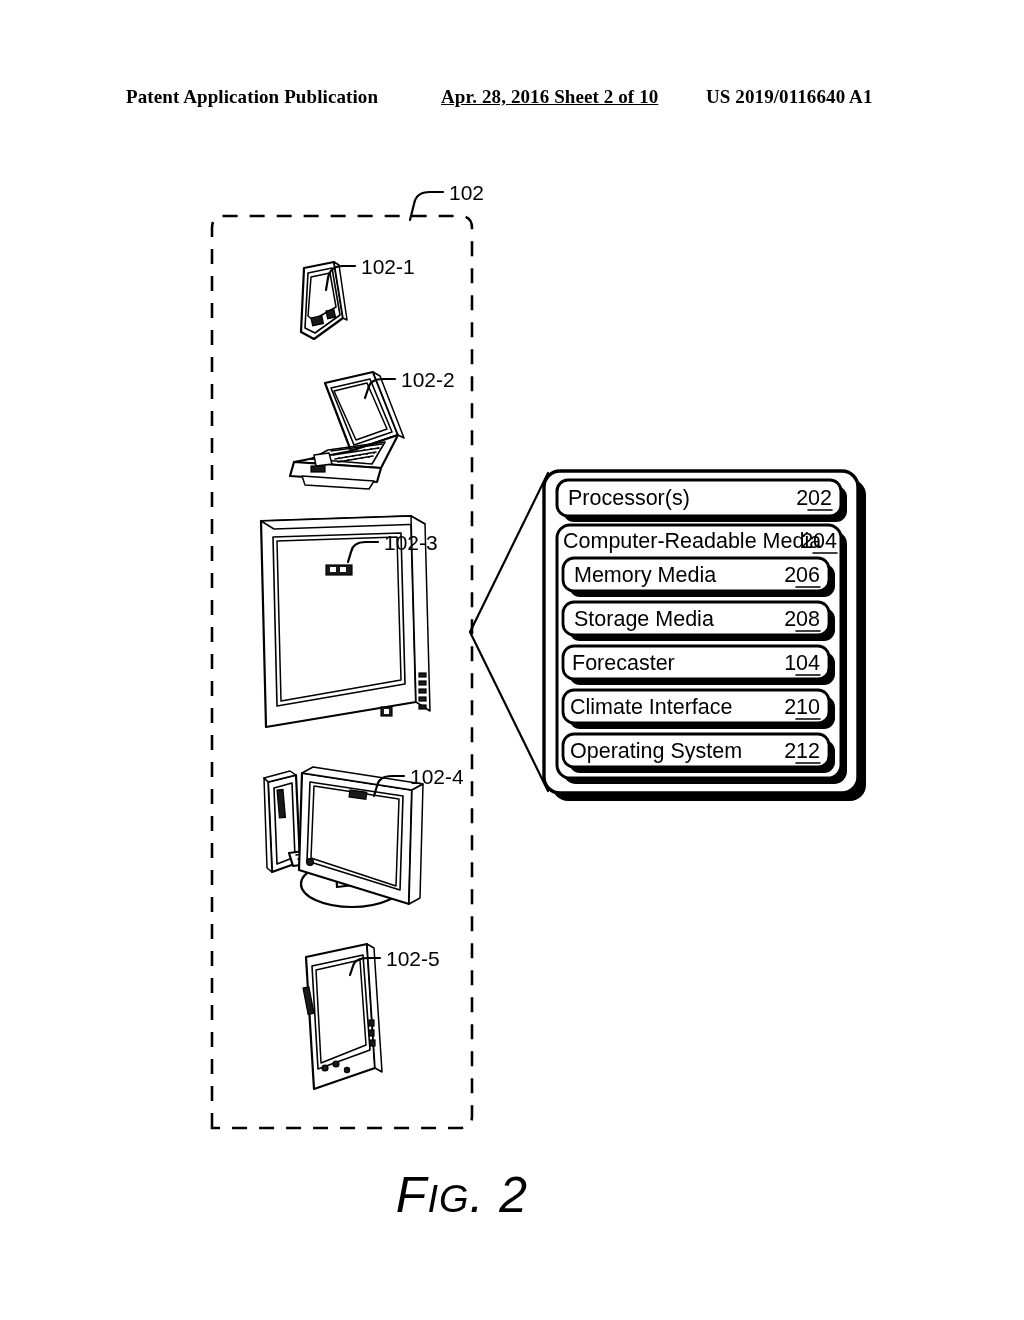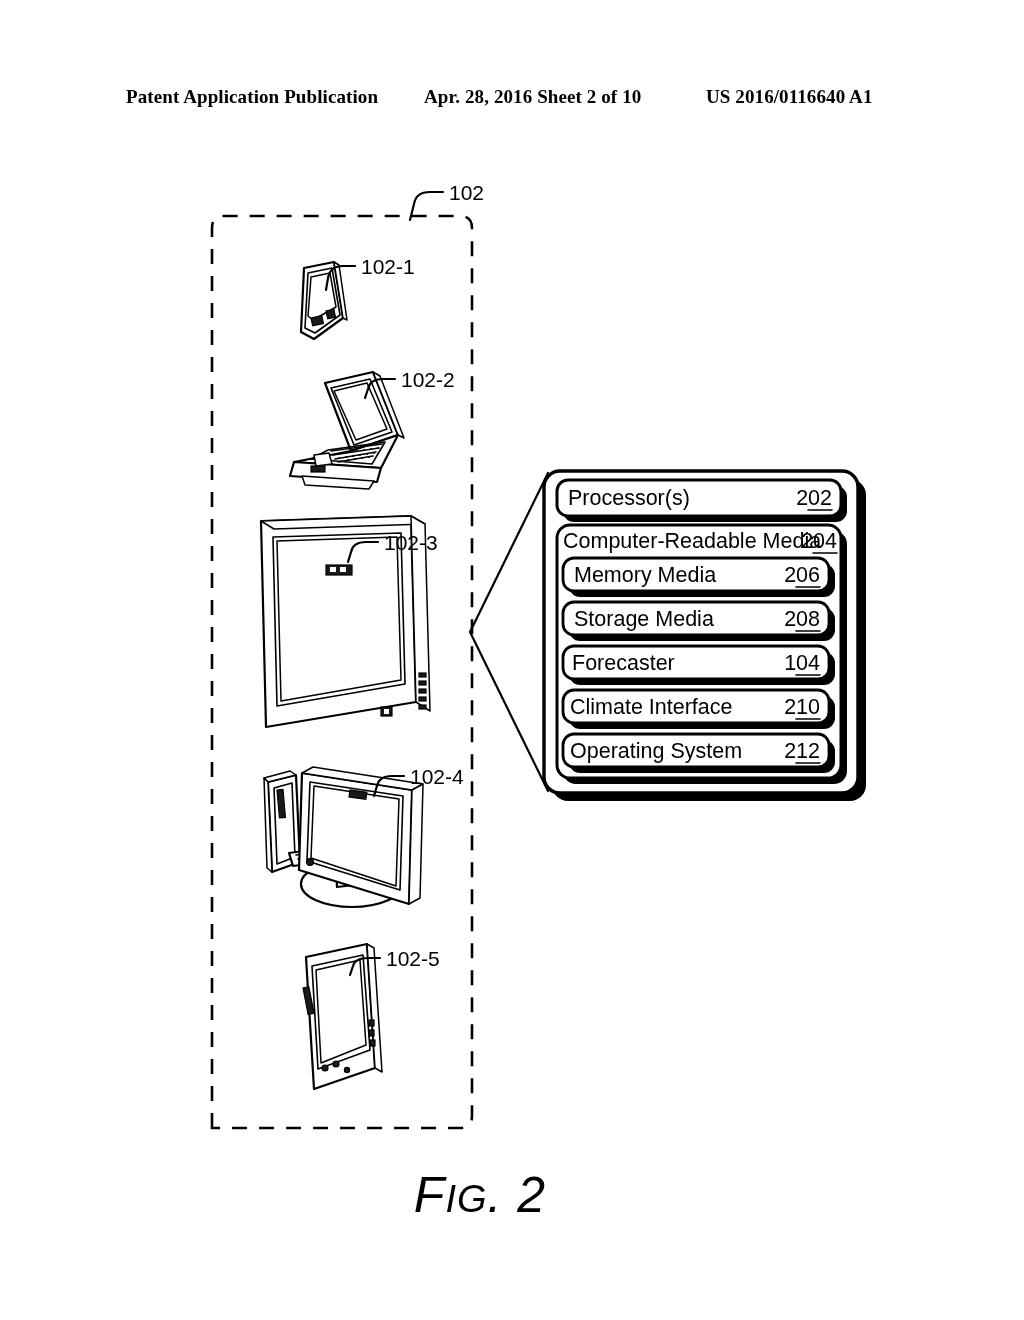--- a/index.html
+++ b/index.html
@@ -31,21 +31,22 @@
     font-size: 19px;
     letter-spacing: 0.1px;
     white-space: nowrap;
   }
   #page-header .hdr-left {
     position: absolute;
     left: 126px;
   }
   #page-header .hdr-mid {
     position: absolute;
-    left: 424px;
+    left: 441px;
+    text-decoration: underline;
   }
   #page-header .hdr-right {
     position: absolute;
     left: 706px;
   }
 
   
   #figure-canvas {
     position: absolute;
     top: 0;
@@ -63,21 +64,20 @@
     position: absolute;
     left: 0;
     top: 1166px;
     width: 924px;
     text-align: center;
     font-family: "Liberation Sans", sans-serif;
     font-style: italic;
     font-size: 50px;
     font-weight: normal;
     letter-spacing: 1px;
-    padding-left: 18px;
   }
   #figure-caption .fig-word {
     font-size: 50px;
   }
   #figure-caption .fig-small {
     font-size: 38px;
   }
 
   
   text {
@@ -135,21 +135,21 @@
   .shadow-fill {
     fill: #000000;
   }
 </style>
 </head>
 <body>
 
 <div id="page-header">
   <span class="hdr-left">Patent Application Publication</span>
   <span class="hdr-mid">Apr. 28, 2016  Sheet 2 of 10</span>
-  <span class="hdr-right">US 2016/0116640 A1</span>
+  <span class="hdr-right">US 2019/0116640 A1</span>
 </div>
 
 <div id="figure-canvas">
 <svg width="1024" height="1320" viewBox="0 0 1024 1320" xmlns="http://www.w3.org/2000/svg">
 
   <path class="line-dash" d="M 200 1128 L 200 228 Q 200 216 212 216 L 448 216 Q 460 216 460 228 L 460 1116 Q 460 1128 448 1128 L 200 1128 Z"></path>
 
   <path class="line-solid" d="M 431 192 L 418 192 Q 404 192 402 204 L 398 220"></path>
   <text class="ref-label" x="437" y="200">102</text>
 

